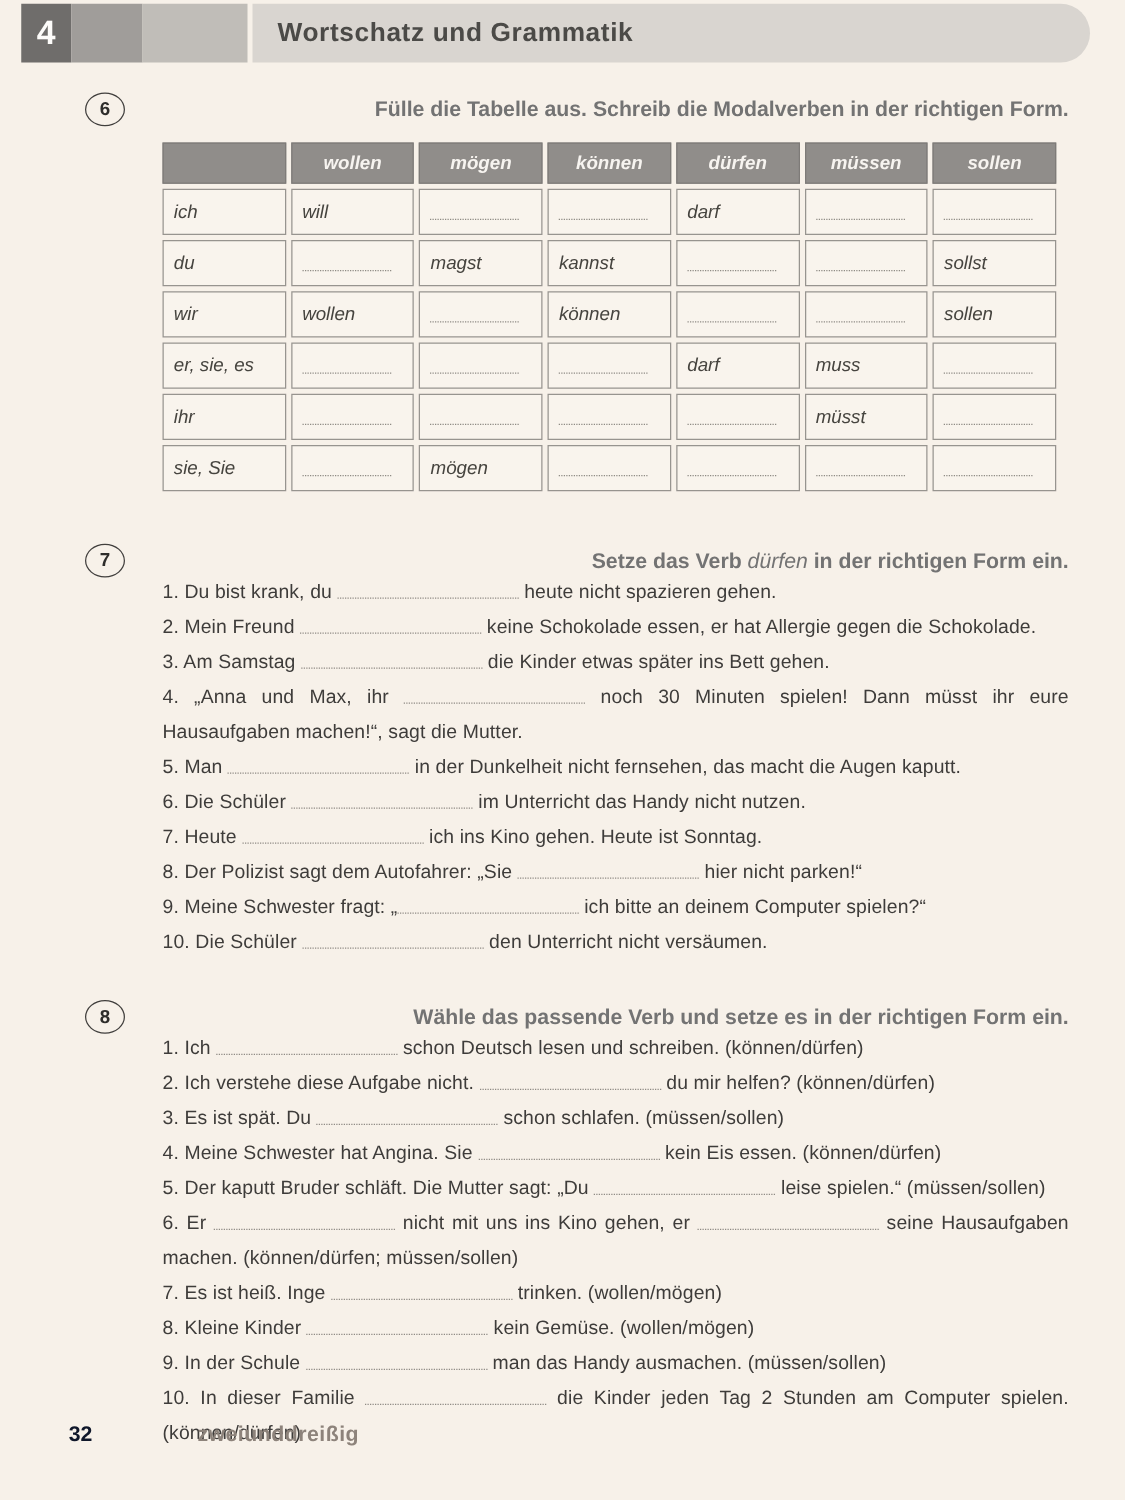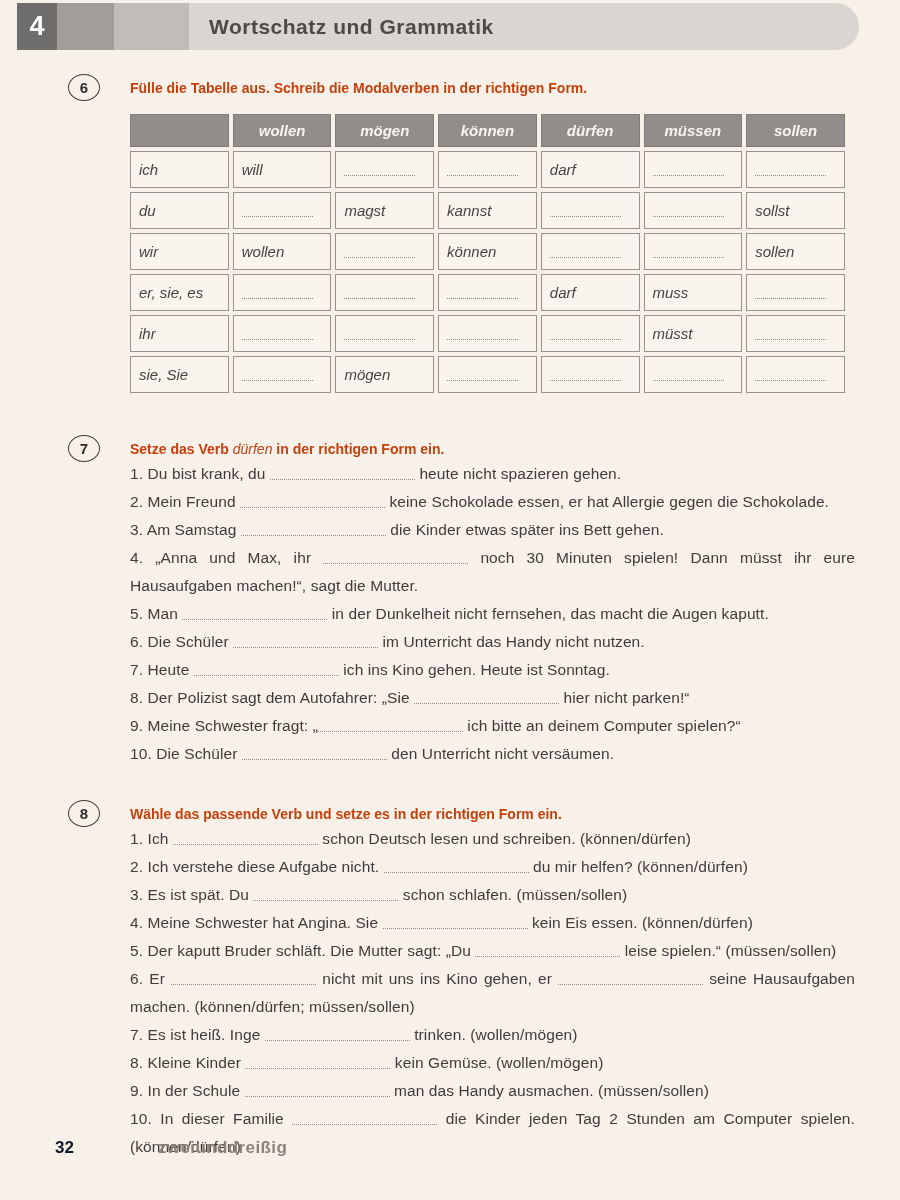--- a/index.html
+++ b/index.html
@@ -17,37 +17,37 @@
   }
   
   .unit-header{position:absolute;top:3px;left:0;width:900px;height:47px;}
   .unit-box{
     position:absolute;left:17px;top:0;width:40px;height:47px;background:var(--unit-box);
     color:#fdfcfa;font-size:27px;font-weight:bold;text-align:center;line-height:47px;
   }
   .step2{position:absolute;left:57px;top:0;width:57px;height:47px;background:var(--step-mid);}
   .step3{position:absolute;left:114px;top:0;width:84px;height:47px;background:var(--step-light);}
   .banner{
-    position:absolute;left:189px;top:0;width:670px;height:47px;background:var(--banner);
+    position:absolute;left:202px;top:0;width:670px;height:47px;background:var(--banner);
     border-radius:0 24px 24px 0;
   }
   .banner h1{
     position:absolute;left:20px;top:0;height:47px;line-height:47px;
     font-size:21px;font-weight:bold;color:#4b4a47;letter-spacing:.5px;
   }
   
   .content{position:absolute;top:50px;left:0;width:900px;padding:0 45px 0 130px;}
   .ex-head{position:relative;margin-top:0;}
   .badge{
     position:absolute;left:-62px;top:-4px;width:32px;height:27px;
     border:1.6px solid #413f3d;border-radius:50%;
     text-align:center;line-height:25px;font-size:15px;font-weight:bold;color:#2e2d2b;
     background:transparent;
   }
-  .ex-head h2{font-size:14px;font-weight:bold;color:#c2410c;line-height:20px;}
+  .ex-head h2{font-size:17px;font-weight:bold;color:#737373;line-height:20px;text-align:right;}
   .ex-head h2 .italic{font-style:italic;font-weight:normal;}
   
   .tbl-wrap{margin:12px 0 0 -4px;width:723px;font-style:italic;}
   table.modal{border-collapse:separate;border-spacing:4px;width:100%;table-layout:fixed;}
   table.modal th{
     background:var(--table-header-bg);color:#f7f4f0;font-size:15px;font-weight:bold;
     padding:7px 2px;text-align:center;border:1px solid #7e7b78;
   }
   table.modal th.corner{visibility:visible;}
   table.modal td{

